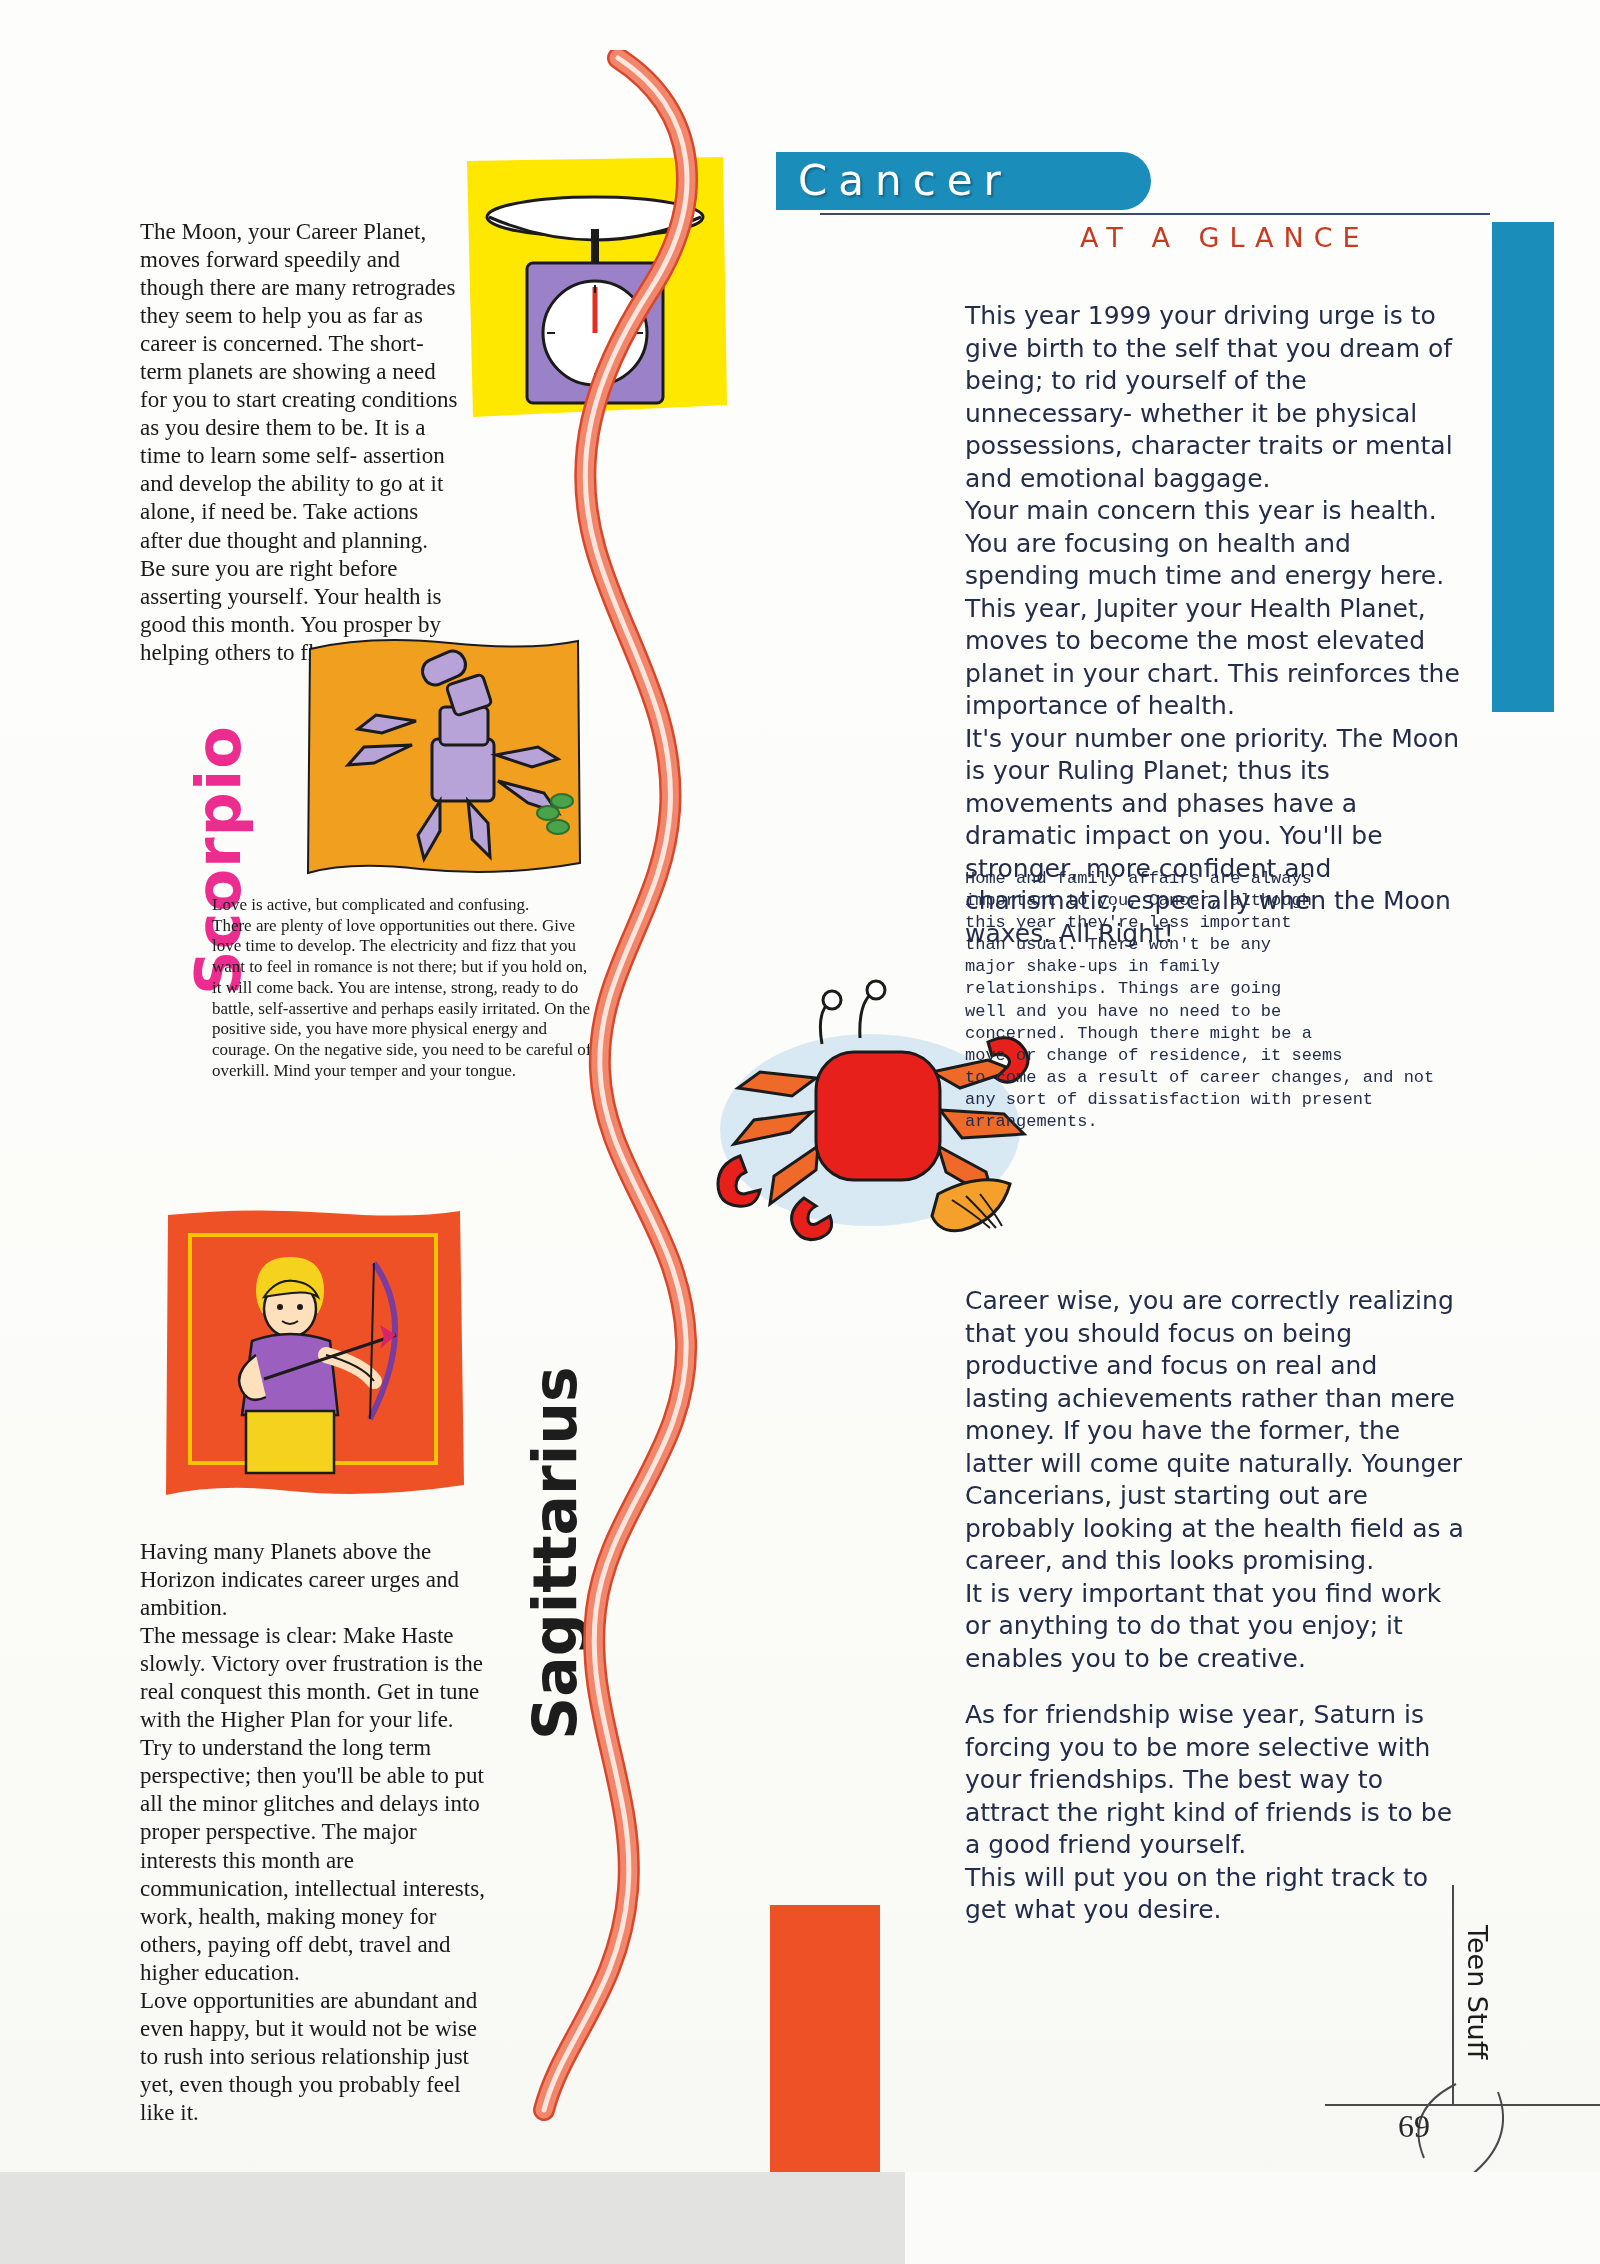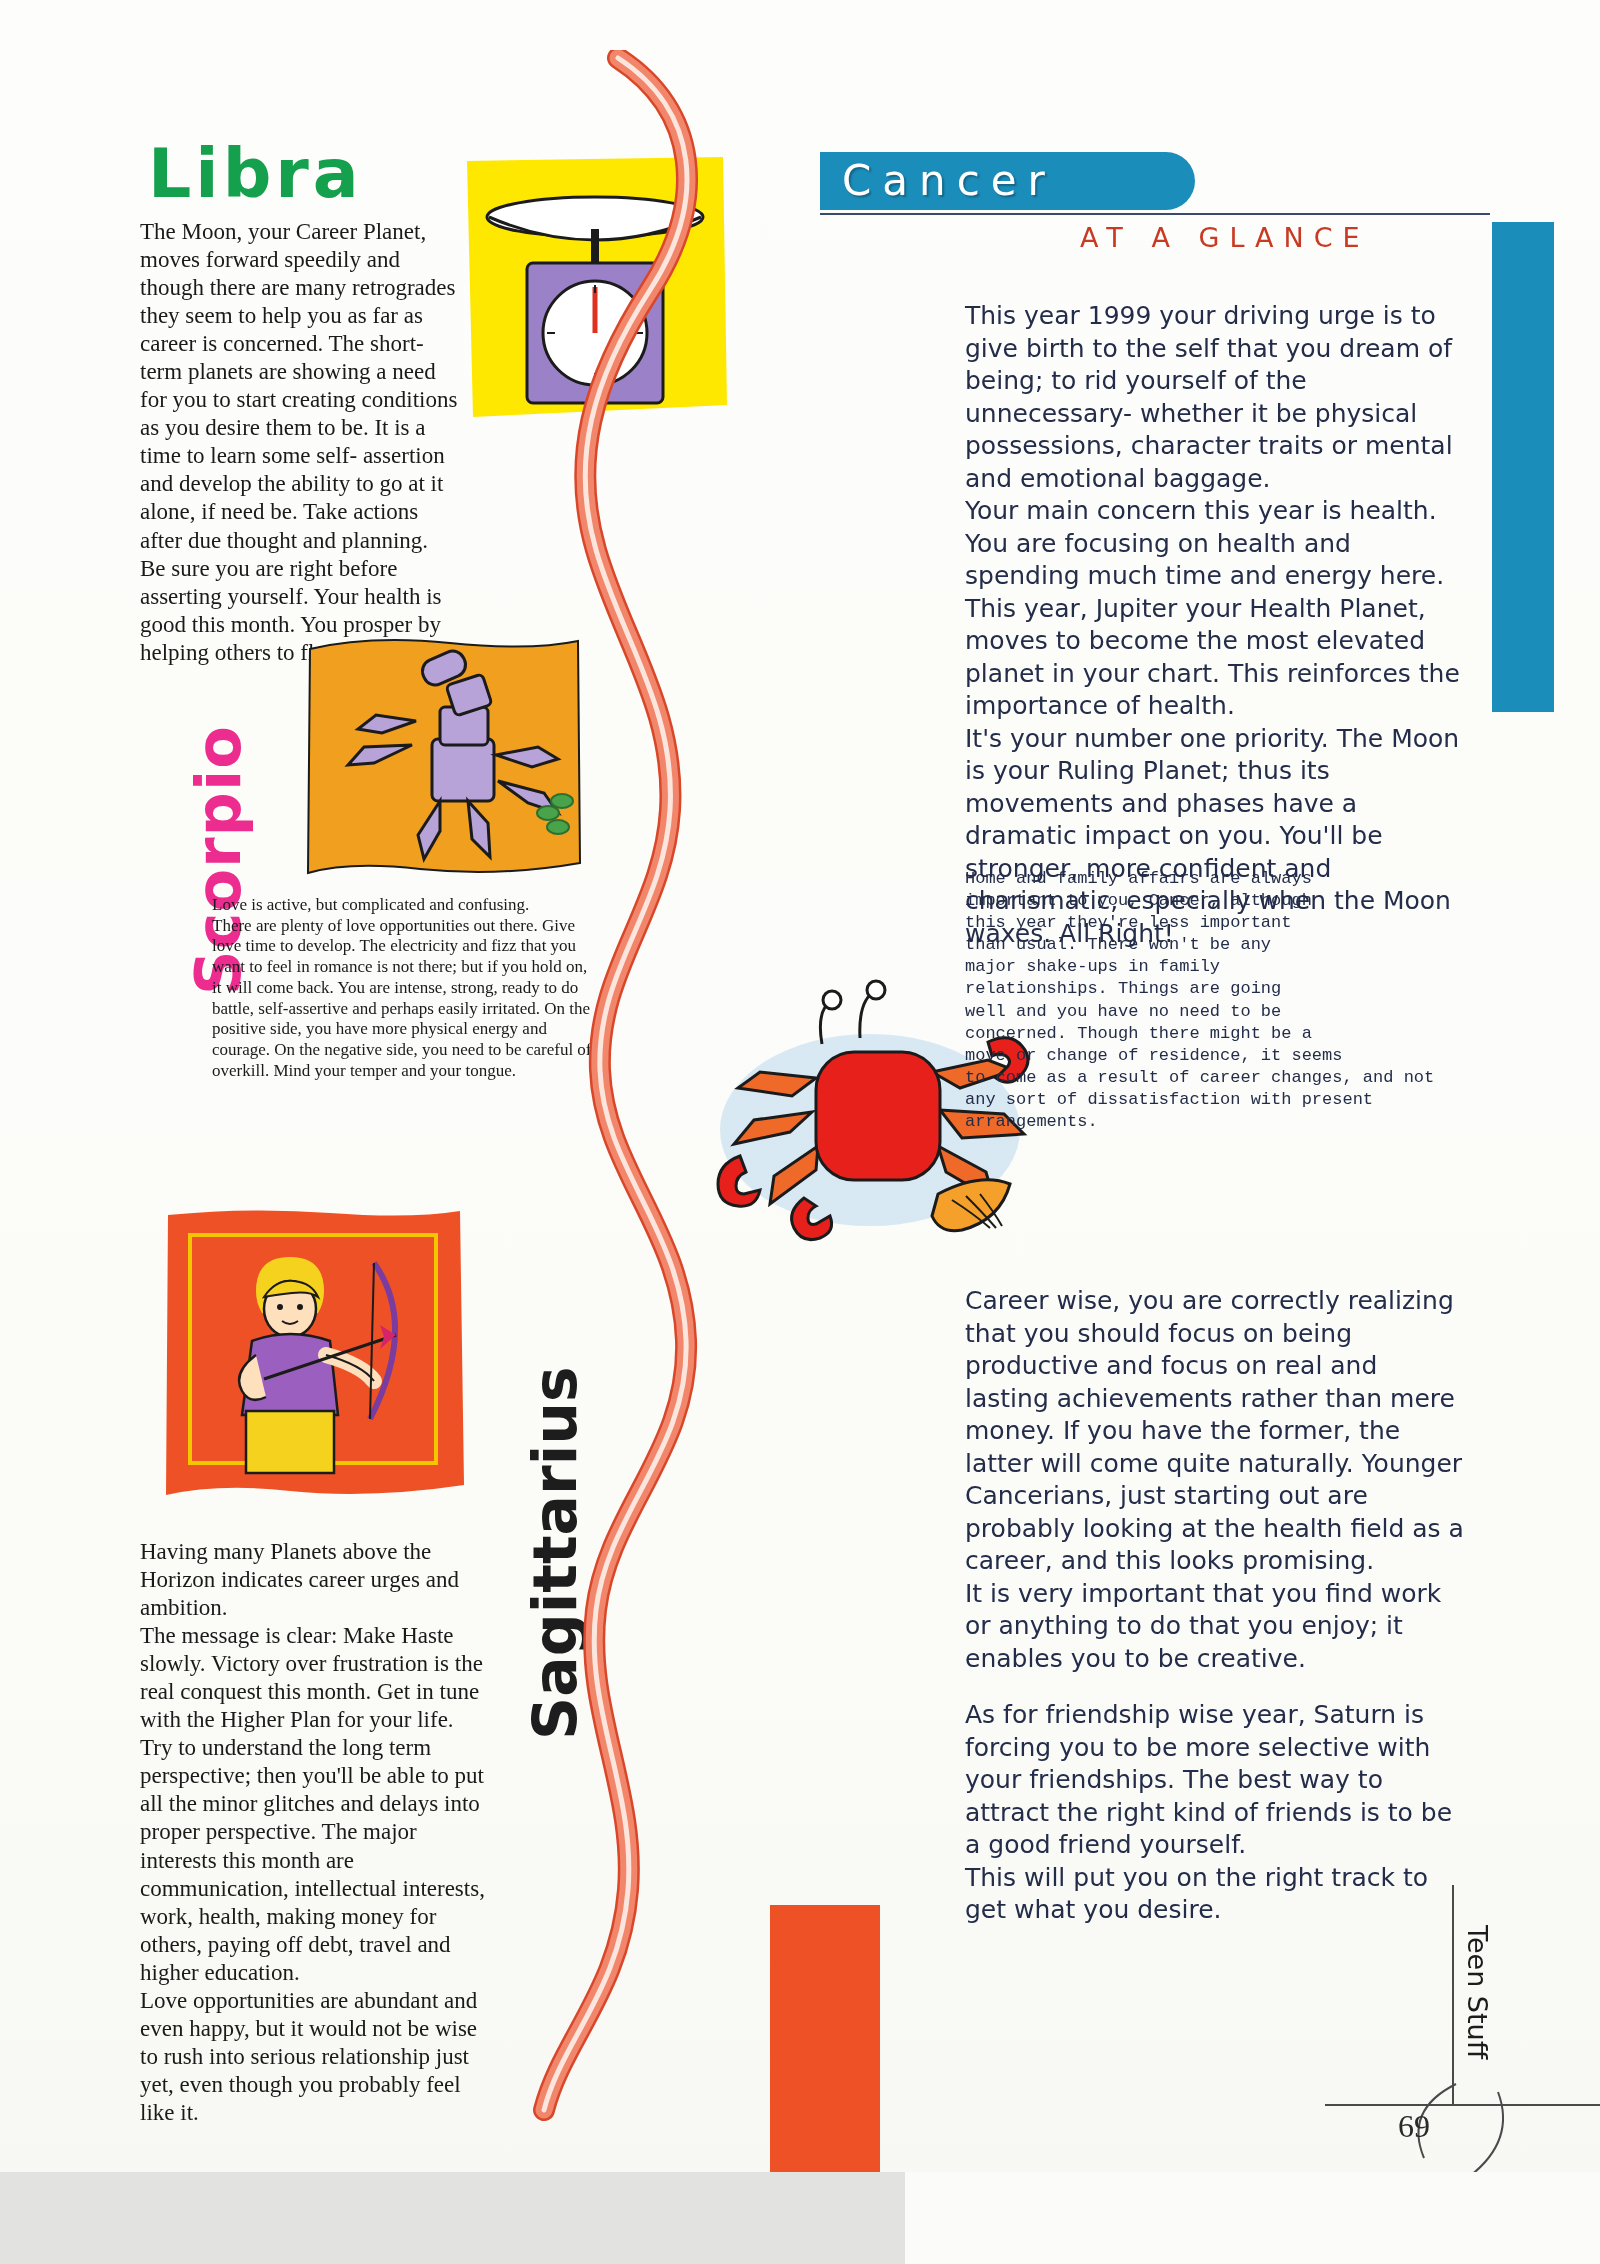--- a/index.html
+++ b/index.html
@@ -78,21 +78,21 @@
     transform-origin:left top;
     transform:rotate(-90deg) translate(-540px,0px);
   }
   .sag-img { position:absolute; left:160px; top:1205px; width:310px; height:300px; }
   .sag-text {
     position:absolute; left:140px; top:1538px; width:350px;
     font-size:23px; line-height:1.22; color:#1a1a1a;font-family:Liberation Serif, serif;
   }
   
   .cancer-banner {
-    position:absolute; left:820px; top:152px; width:375px; height:58px;
+    position:absolute; left:776px; top:152px; width:375px; height:58px;
     background:#1b8dba;
     border-radius:0 30px 30px 0;
   }
   .cancer-banner span {
     display:block;
     font-family:"DejaVu Sans", sans-serif;
     font-size:42px; letter-spacing:11px; color:#ffffff;
     padding:4px 0 0 22px;
     text-shadow:2px 2px 2px rgba(0,0,0,0.28);
   }
@@ -142,21 +142,20 @@
   }
 </style>
 </head>
 <body>
 
 <div class="page">
 
   <div class="teal-bar"></div>
   <div class="orange-rect"></div>
 
-  <div class="libra-title">Libra</div>
 
   <div class="libra-img">
     <svg viewBox="0 0 280 290" width="280" height="290">
       <path d="M12,6 L268,2 L272,250 L18,262 Z" fill="#ffe800"></path>
       <ellipse cx="140" cy="62" rx="108" ry="20" fill="#ffffff" stroke="#1b1b1b" stroke-width="3"></ellipse>
       <path d="M34,62 Q140,108 246,62" fill="#ffffff" stroke="#1b1b1b" stroke-width="3"></path>
       <rect x="136" y="74" width="8" height="36" fill="#1b1b1b"></rect>
       <rect x="72" y="108" width="136" height="140" rx="6" fill="#9b82c8" stroke="#1b1b1b" stroke-width="3"></rect>
       <circle cx="140" cy="178" r="52" fill="#ffffff" stroke="#1b1b1b" stroke-width="3"></circle>
       <line x1="140" y1="178" x2="140" y2="132" stroke="#e03020" stroke-width="5"></line>

